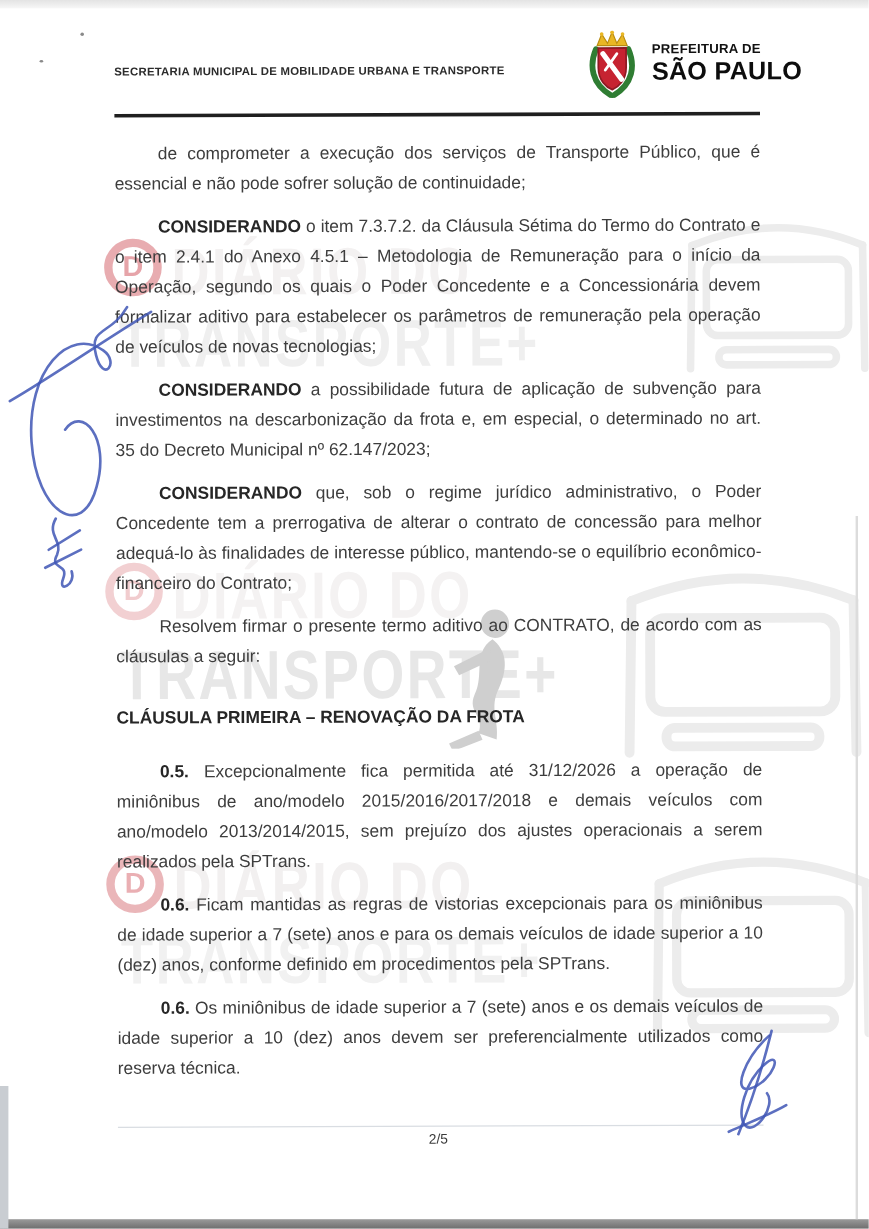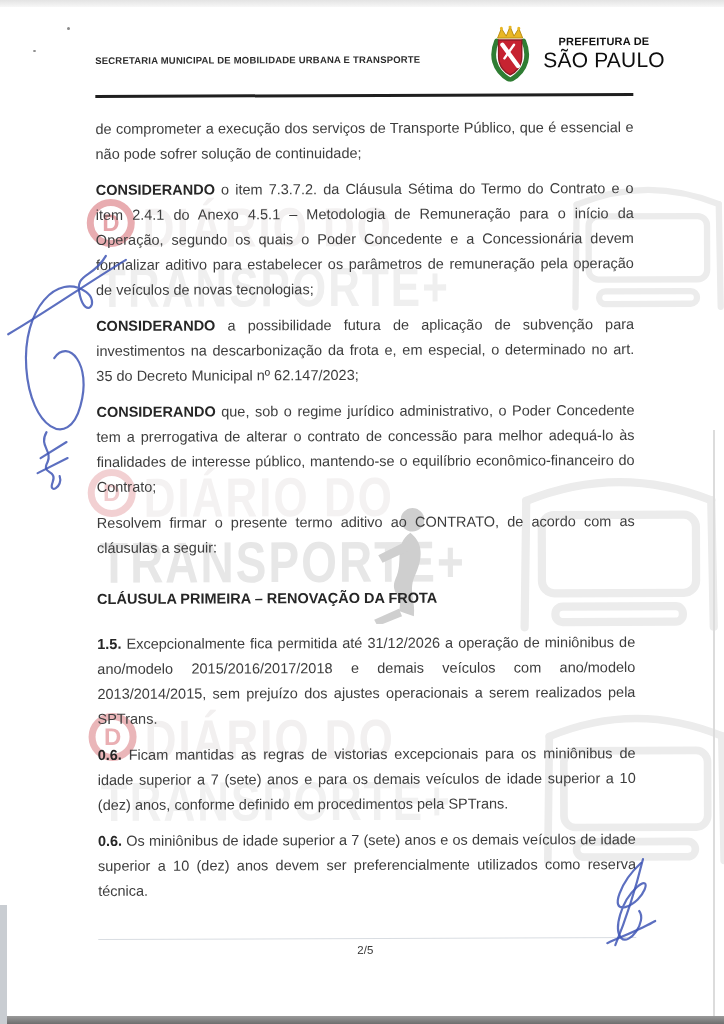--- a/index.html
+++ b/index.html
@@ -17,32 +17,32 @@
     background:#c9cdd2;z-index:5;}
   .scan-right-line{position:absolute;left:713px;top:430px;width:2px;height:586px;
     background:#dcdcdc;z-index:5;}
   .speck{position:absolute;background:#8a8a8a;border-radius:50%;z-index:5;}
 
   .sheet{position:relative;width:724px;height:1024px;transform:rotate(-0.2deg);transform-origin:50% 0;}
 
   
   .secretariat{position:absolute;left:95px;top:54px;width:400px;
     font-size:9.5px;font-weight:bold;letter-spacing:.2px;color:#2b2b2b;z-index:2;}
-  .logo-wrap{position:absolute;left:487px;top:26px;display:flex;align-items:center;z-index:2;text-align:center;}
+  .logo-wrap{position:absolute;left:487px;top:26px;display:flex;align-items:center;z-index:2;}
   .coat{width:46px;height:56px;margin-right:10px;}
   .logo-text{line-height:1;}
   .logo-l1{font-size:11px;font-weight:bold;color:#111;letter-spacing:.2px;}
-  .logo-l2{font-size:21px;font-weight:normal;color:#0d0d0d;letter-spacing:.2px;margin-top:2px;}
+  .logo-l2{font-size:21px;font-weight:bold;color:#0d0d0d;letter-spacing:.2px;margin-top:2px;}
   .header-rule{position:absolute;left:95px;top:94px;width:538px;height:3px;background:#1f1f1f;z-index:2;}
 
   
   .doc-body{position:absolute;left:95px;top:116px;width:538px;z-index:2;
     font-size:14.5px;line-height:25px;color:#3d3d3d;}
   .doc-body p{margin:0 0 11px 0;text-align:justify;}
-  .doc-body p strong{color:#262626;}
+  .doc-body p strong{color:#262626;margin-left:36px;}
   .section-heading{margin:26px 0 20px 0;font-size:14.5px;font-weight:bold;color:#262626;text-align:left;}
 
   
   .footer-rule{position:absolute;left:95px;top:938px;width:538px;height:1px;background:#d9dde2;z-index:2;}
   .page-number{position:absolute;left:0;top:944px;width:724px;text-align:center;
     font-size:11.5px;color:#3a3a3a;z-index:2;}
 
   
   .wm{position:absolute;z-index:0;}
   .wm-text{font-weight:bold;letter-spacing:2px;color:#ececec;
@@ -140,21 +140,21 @@
     <p><strong>CONSIDERANDO</strong><span> o item 7.3.7.2. da Cláusula Sétima do Termo do Contrato e o item 2.4.1 do Anexo 4.5.1 – Metodologia de Remuneração para o início da Operação, segundo os quais o Poder Concedente e a Concessionária devem formalizar aditivo para estabelecer os parâmetros de remuneração pela operação de veículos de novas tecnologias;</span></p>
 
     <p><strong>CONSIDERANDO</strong><span> a possibilidade futura de aplicação de subvenção para investimentos na descarbonização da frota e, em especial, o determinado no art. 35 do Decreto Municipal nº 62.147/2023;</span></p>
 
     <p><strong>CONSIDERANDO</strong><span> que, sob o regime jurídico administrativo, o Poder Concedente tem a prerrogativa de alterar o contrato de concessão para melhor adequá-lo às finalidades de interesse público, mantendo-se o equilíbrio econômico-financeiro do Contrato;</span></p>
 
     <p><strong></strong><span>Resolvem firmar o presente termo aditivo ao CONTRATO, de acordo com as cláusulas a seguir:</span></p>
 
     <div class="section-heading">CLÁUSULA PRIMEIRA – RENOVAÇÃO DA FROTA</div>
 
-    <p><strong>1.5.</strong><span> Excepcionalmente fica permitida até 31/12/2026 a operação de miniônibus de ano/modelo 2015/2016/2017/2018 e demais veículos com ano/modelo 2013/2014/2015, sem prejuízo dos ajustes operacionais a serem realizados pela SPTrans.</span></p>
+    <p><strong>0.5.</strong><span> Excepcionalmente fica permitida até 31/12/2026 a operação de miniônibus de ano/modelo 2015/2016/2017/2018 e demais veículos com ano/modelo 2013/2014/2015, sem prejuízo dos ajustes operacionais a serem realizados pela SPTrans.</span></p>
 
     <p><strong>0.6.</strong><span> Ficam mantidas as regras de vistorias excepcionais para os miniônibus de idade superior a 7 (sete) anos e para os demais veículos de idade superior a 10 (dez) anos, conforme definido em procedimentos pela SPTrans.</span></p>
 
     <p><strong>0.6.</strong><span> Os miniônibus de idade superior a 7 (sete) anos e os demais veículos de idade superior a 10 (dez) anos devem ser preferencialmente utilizados como reserva técnica.</span></p>
   </div>
 
   <svg class="sig" style="left:5px;top:245px;" width="125" height="250" viewBox="0 0 125 250">
     <path d="M2,88 C40,66 80,38 120,14"></path>
     <path d="M100,10 C86,34 68,26 74,50 C80,74 94,56 80,46 C52,26 16,62 20,122 C24,182 62,204 74,160 C86,118 62,92 48,112"></path>
     <path d="M40,186 C32,200 46,204 41,216 C34,229 51,223 46,236 C41,249 57,241 53,230"></path>

